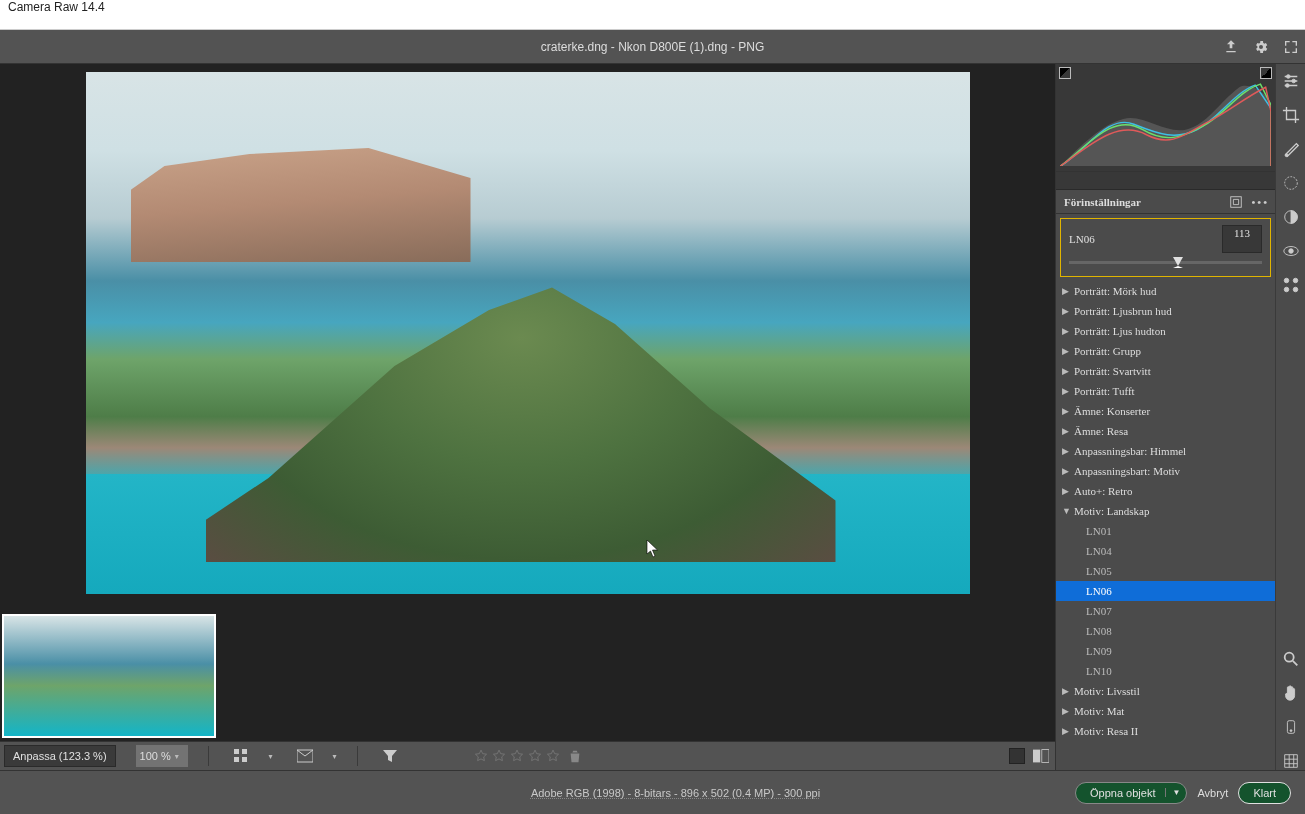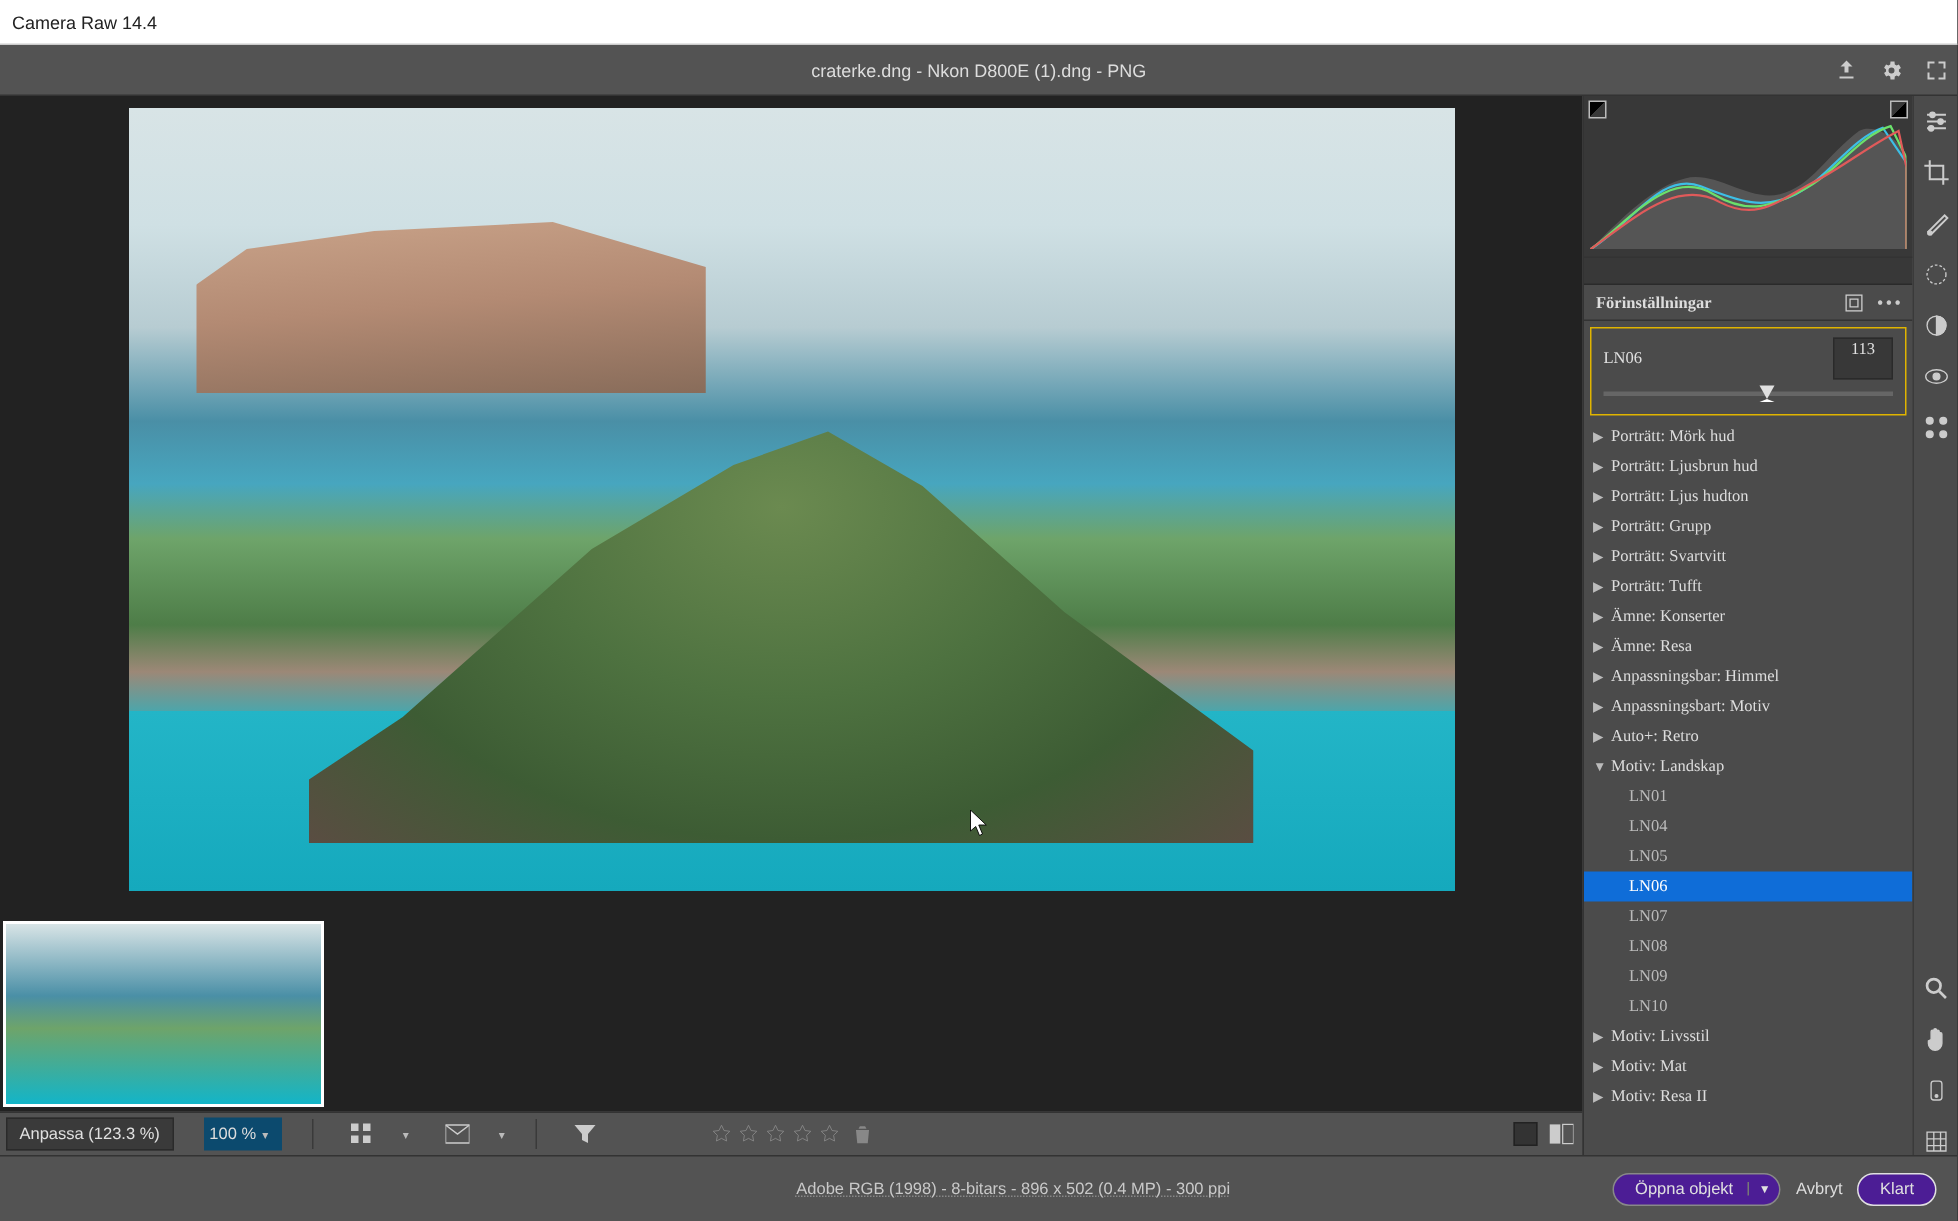--- a/index.html
+++ b/index.html
@@ -13,21 +13,21 @@
     display: flex;
     flex-direction: column;
     overflow: hidden;
   }
   
   .titlebar {
     height: 30px;
     background: #fff;
     color: #222;
     display: flex;
-    align-items: center;
+    align-items: flex-start;
     padding: 0 8px;
     border-bottom: 1px solid #ccc;
     font-size: 12px;
   }
   
   .doc-header {
     height: 34px;
     background: #535353;
     display: flex;
     align-items: center;
@@ -142,21 +142,21 @@
     padding: 0 8px;
     display: inline-flex;
     align-items: center;
     border: 1px solid #2a2a2a;
     font-size: 11px;
     cursor: pointer;
   }
   .bottombar .zoom {
     height: 22px;
     width: 52px;
-    background: #0c4a6e;
+    background: #737373;
     display: inline-flex;
     align-items: center;
     padding: 0 4px;
     color: #ddd;
     cursor: pointer;
   }
   .bottombar .zoom::after{
     content:"▾"; margin-left:4px; font-size:8px; color:#bbb;
   }
   .bottombar .sep { width: 1px; height: 20px; background: #3a3a3a; }
@@ -323,21 +323,21 @@
     cursor: pointer;
     margin-left: 46px;
   }
   .footer .buttons{
     position:absolute; right:14px;
     display:flex; gap:10px; align-items:center;
   }
   .footer .btn{
     height:22px; border-radius:11px;
     border:1px solid #888;
-    background:#4c1d95;
+    background:#14532d;
     color:#e0e0e0;
     padding:0 14px;
     font-size:11px;
     display:inline-flex;
     align-items:center;
     cursor:pointer;
   }
   .footer .btn.split{ padding-right:6px;}
   .footer .btn.split .chev{
     border-left:1px solid #777;

